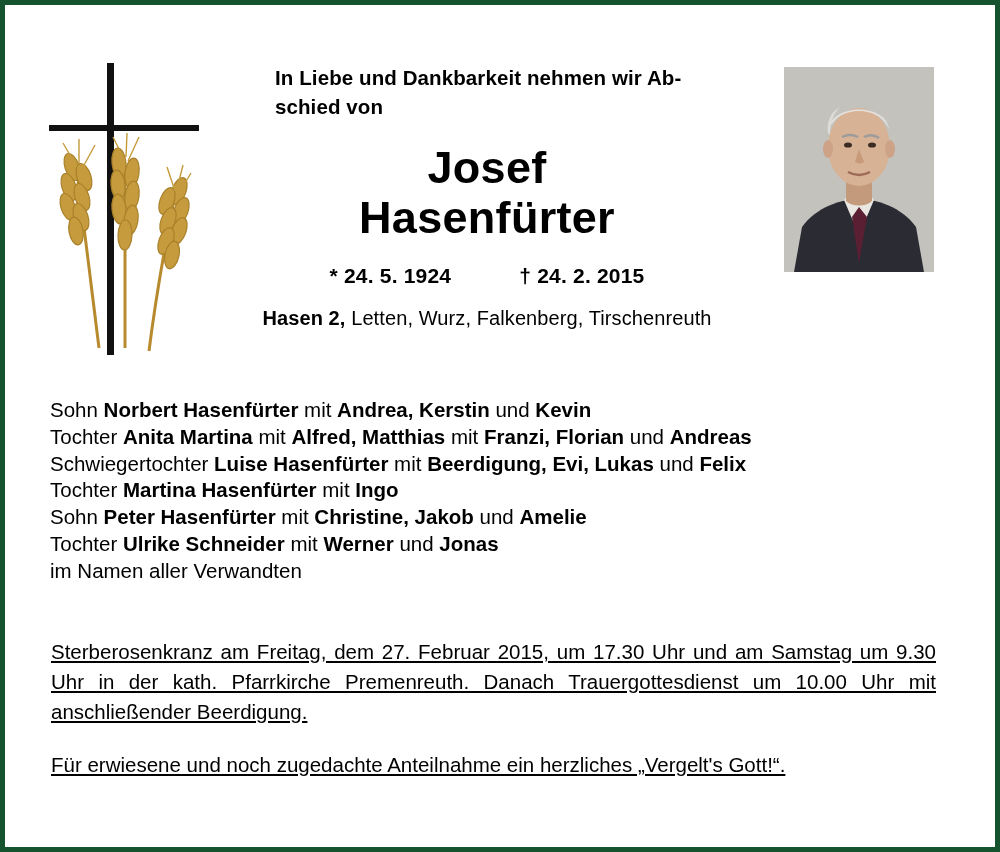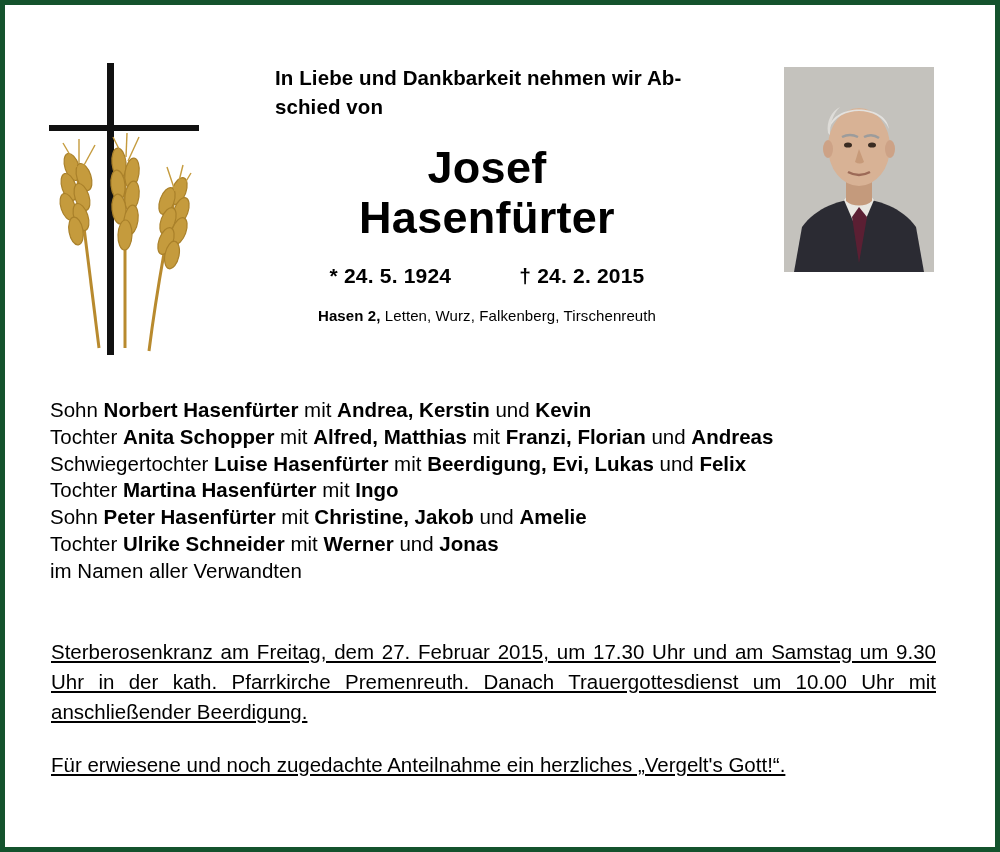--- a/index.html
+++ b/index.html
@@ -72,21 +72,21 @@
   }
   .dates {
     margin-top: 21px;
     font-size: 21px;
     font-weight: 700;
     letter-spacing: 0.2px;
   }
   .dates .birth { margin-right: 62px; }
   .place {
     margin-top: 19px;
-    font-size: 15px;
+    font-size: 20px;
     letter-spacing: 0.1px;
   }
   .place b { font-weight: 700; }
 
   
   .portrait {
     position: absolute;
     left: 779px;
     top: 62px;
     width: 150px;
@@ -228,21 +228,21 @@
 
           <path d="M75 82 L71 95 q5 3 9 0 Z" fill="#c79a79"></path>
 
           <path d="M64 105 q11 6 22 0" stroke="#9c6a57" stroke-width="2.5" fill="none"></path>
         </svg>
       </div>
     </div>
 
     <div class="family">
       <div>Sohn <b>Norbert Hasenfürter</b> mit <b>Andrea, Kerstin</b> und <b>Kevin</b></div>
-      <div>Tochter <b>Anita Schopper</b> mit <b>Alfred, Matthias</b> mit <b>Franzi, Florian</b> und <b>Andreas</b></div>
+      <div>Tochter <b>Anita Martina</b> mit <b>Alfred, Matthias</b> mit <b>Franzi, Florian</b> und <b>Andreas</b></div>
       <div>Schwiegertochter <b>Luise Hasenfürter</b> mit <b>Beerdigung, Evi, Lukas</b> und <b>Felix</b></div>
       <div>Tochter <b>Martina Hasenfürter</b> mit <b>Ingo</b></div>
       <div>Sohn <b>Peter Hasenfürter</b> mit <b>Christine, Jakob</b> und <b>Amelie</b></div>
       <div>Tochter <b>Ulrike Schneider</b> mit <b>Werner</b> und <b>Jonas</b></div>
       <div>im Namen aller Verwandten</div>
     </div>
 
     <div class="service">
       <p>Sterberosenkranz am Freitag, dem 27. Februar 2015, um 17.30 Uhr und am Samstag um 9.30 Uhr in der kath. Pfarrkirche Premenreuth. Danach Trauergottesdienst um 10.00 Uhr mit anschließender Beerdigung.</p>
       <p>Für erwiesene und noch zugedachte Anteilnahme ein herzliches „Vergelt's Gott!“.</p>

